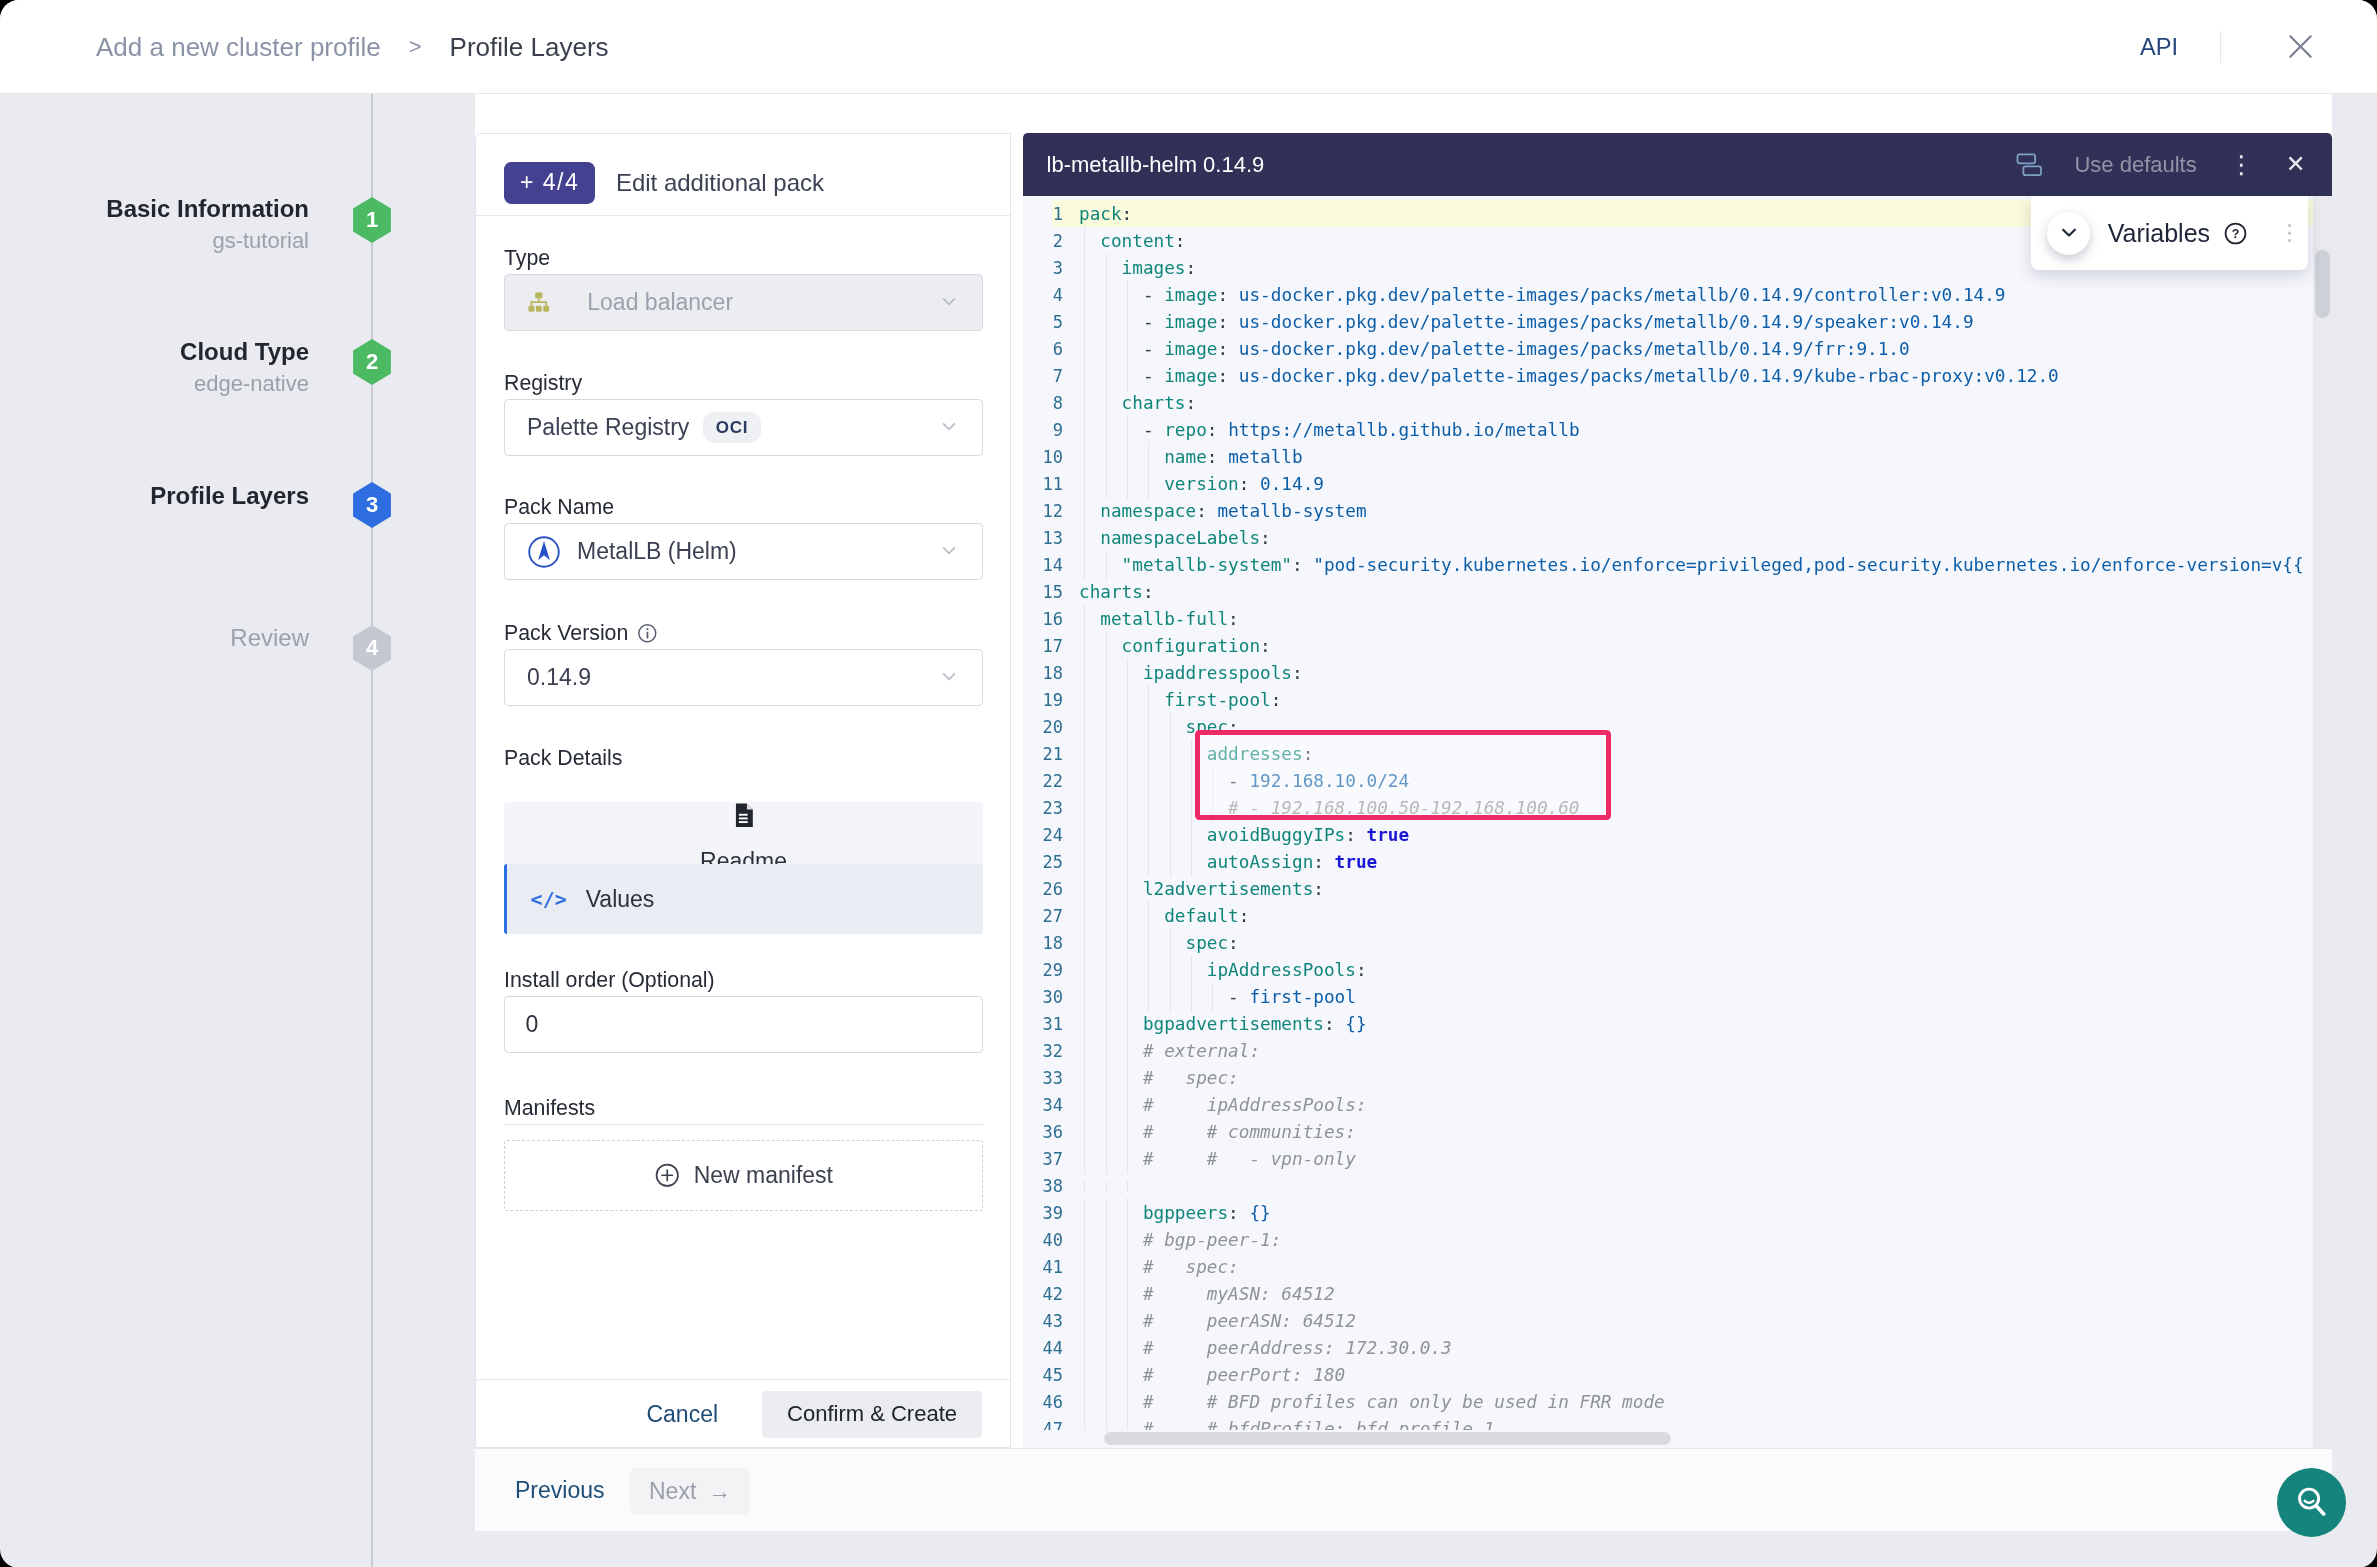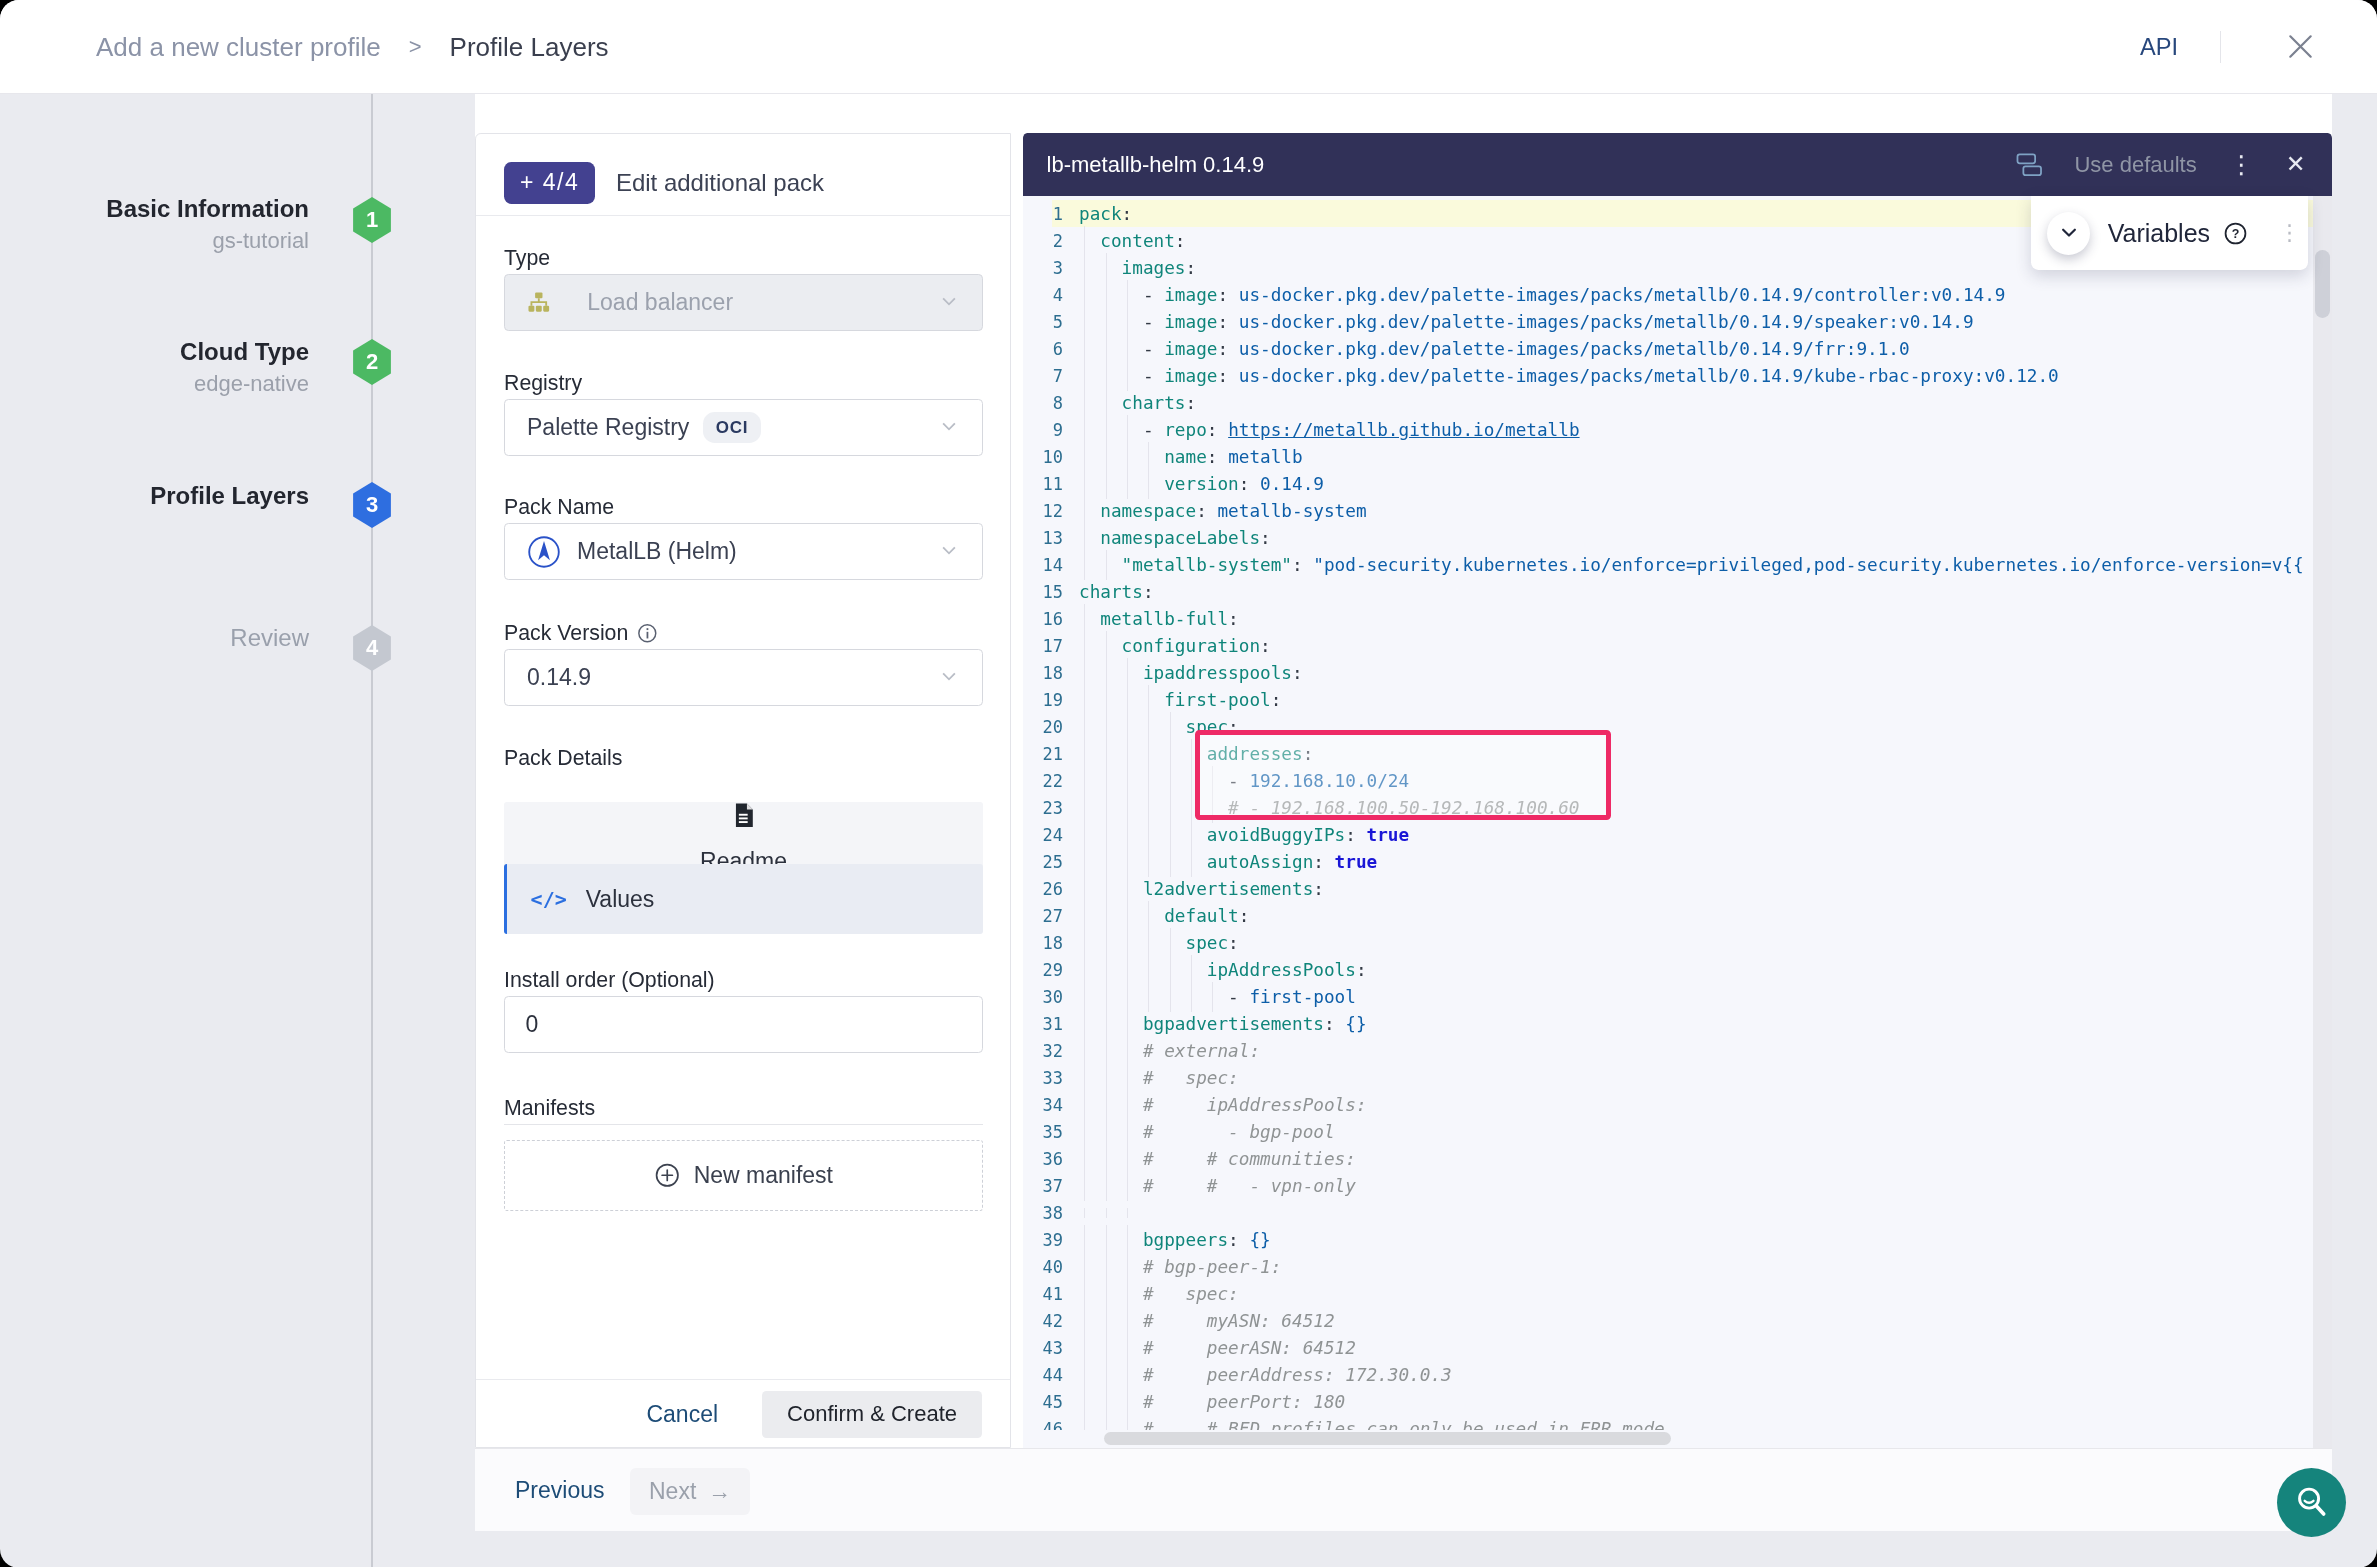--- a/index.html
+++ b/index.html
@@ -93,21 +93,21 @@
   .line{display:flex;height:27px;align-items:center;white-space:pre;}
   .line.active{background:linear-gradient(90deg,transparent 29.4px,#fafadc 29.4px);}
   .ln{flex:0 0 40px;text-align:right;color:#2d6e90;font:17px "DejaVu Sans Mono",monospace;}
   .code{margin-left:16px;position:relative;font:17.7px "DejaVu Sans Mono",monospace;color:#333a45;}
   .g{position:absolute;top:-5.2px;bottom:-5.2px;width:0.7px;background:#e4e4ec;}
   .tk{color:#0f857a;}
   .tv{color:#0d5ea8;}
   .tp{color:#333a45;}
   .tc{color:#8f9394;font-style:italic;}
   .tb{color:#1a16d6;font-weight:bold;}
-  .tlink{text-decoration:underline;cursor:pointer;margin-top:48px;}
+  .tlink{cursor:pointer;margin-top:48px;}
   #highlight-box{position:absolute;left:172px;top:534px;width:416px;height:90px;
                  border:5.2px solid #ee2a66;border-radius:4.4px;background:rgba(255,255,255,.35);z-index:3;}
 
   #variables-panel{position:absolute;left:1008px;top:63px;width:277px;height:74px;background:#fff;
                    border-radius:0 0 7.4px 7.4px;box-shadow:0 5.9px 16px rgba(40,45,80,.18);z-index:6;
                    display:flex;align-items:center;}
   #variables-chevron{margin-left:16px;width:43px;height:43px;border-radius:50%;background:#fff;
                      box-shadow:0 4.4px 10.3px rgba(40,45,80,.25);display:flex;align-items:center;
                      justify-content:center;cursor:pointer;}
   #variables-label{margin-left:17.7px;font-size:25px;font-weight:500;color:#20263a;}
@@ -334,21 +334,20 @@
         <div class="line"><span class="ln">25</span><span class="code"><i class="g" style="left:0.5ch"></i><i class="g" style="left:2.5ch"></i><i class="g" style="left:4.5ch"></i><i class="g" style="left:6.5ch"></i><i class="g" style="left:8.5ch"></i><i class="g" style="left:10.5ch"></i>            <span class="tk">autoAssign</span><span class="tp">:</span> <span class="tb">true</span></span></div>
         <div class="line"><span class="ln">26</span><span class="code"><i class="g" style="left:0.5ch"></i><i class="g" style="left:2.5ch"></i><i class="g" style="left:4.5ch"></i>      <span class="tk">l2advertisements</span><span class="tp">:</span></span></div>
         <div class="line"><span class="ln">27</span><span class="code"><i class="g" style="left:0.5ch"></i><i class="g" style="left:2.5ch"></i><i class="g" style="left:4.5ch"></i><i class="g" style="left:6.5ch"></i>        <span class="tk">default</span><span class="tp">:</span></span></div>
         <div class="line"><span class="ln">18</span><span class="code"><i class="g" style="left:0.5ch"></i><i class="g" style="left:2.5ch"></i><i class="g" style="left:4.5ch"></i><i class="g" style="left:6.5ch"></i><i class="g" style="left:8.5ch"></i>          <span class="tk">spec</span><span class="tp">:</span></span></div>
         <div class="line"><span class="ln">29</span><span class="code"><i class="g" style="left:0.5ch"></i><i class="g" style="left:2.5ch"></i><i class="g" style="left:4.5ch"></i><i class="g" style="left:6.5ch"></i><i class="g" style="left:8.5ch"></i><i class="g" style="left:10.5ch"></i>            <span class="tk">ipAddressPools</span><span class="tp">:</span></span></div>
         <div class="line"><span class="ln">30</span><span class="code"><i class="g" style="left:0.5ch"></i><i class="g" style="left:2.5ch"></i><i class="g" style="left:4.5ch"></i><i class="g" style="left:6.5ch"></i><i class="g" style="left:8.5ch"></i><i class="g" style="left:10.5ch"></i><i class="g" style="left:12.5ch"></i>              <span class="tp">- </span><span class="tv">first-pool</span></span></div>
         <div class="line"><span class="ln">31</span><span class="code"><i class="g" style="left:0.5ch"></i><i class="g" style="left:2.5ch"></i><i class="g" style="left:4.5ch"></i>      <span class="tk">bgpadvertisements</span><span class="tp">:</span> <span class="tv">{}</span></span></div>
         <div class="line"><span class="ln">32</span><span class="code"><i class="g" style="left:0.5ch"></i><i class="g" style="left:2.5ch"></i><i class="g" style="left:4.5ch"></i>      <span class="tc"># external:</span></span></div>
         <div class="line"><span class="ln">33</span><span class="code"><i class="g" style="left:0.5ch"></i><i class="g" style="left:2.5ch"></i><i class="g" style="left:4.5ch"></i>      <span class="tc">#   spec:</span></span></div>
         <div class="line"><span class="ln">34</span><span class="code"><i class="g" style="left:0.5ch"></i><i class="g" style="left:2.5ch"></i><i class="g" style="left:4.5ch"></i>      <span class="tc">#     ipAddressPools:</span></span></div>
-        <div class="line"><span class="ln">35</span><span class="code"><i class="g" style="left:0.5ch"></i><i class="g" style="left:2.5ch"></i><i class="g" style="left:4.5ch"></i>      <span class="tc">#       - bgp-pool</span></span></div>
         <div class="line"><span class="ln">36</span><span class="code"><i class="g" style="left:0.5ch"></i><i class="g" style="left:2.5ch"></i><i class="g" style="left:4.5ch"></i>      <span class="tc">#     # communities:</span></span></div>
         <div class="line"><span class="ln">37</span><span class="code"><i class="g" style="left:0.5ch"></i><i class="g" style="left:2.5ch"></i><i class="g" style="left:4.5ch"></i>      <span class="tc">#     #   - vpn-only</span></span></div>
         <div class="line"><span class="ln">38</span><span class="code"><i class="g" style="left:0.5ch"></i><i class="g" style="left:2.5ch"></i><i class="g" style="left:4.5ch"></i></span></div>
         <div class="line"><span class="ln">39</span><span class="code"><i class="g" style="left:0.5ch"></i><i class="g" style="left:2.5ch"></i><i class="g" style="left:4.5ch"></i>      <span class="tk">bgppeers</span><span class="tp">:</span> <span class="tv">{}</span></span></div>
         <div class="line"><span class="ln">40</span><span class="code"><i class="g" style="left:0.5ch"></i><i class="g" style="left:2.5ch"></i><i class="g" style="left:4.5ch"></i>      <span class="tc"># bgp-peer-1:</span></span></div>
         <div class="line"><span class="ln">41</span><span class="code"><i class="g" style="left:0.5ch"></i><i class="g" style="left:2.5ch"></i><i class="g" style="left:4.5ch"></i>      <span class="tc">#   spec:</span></span></div>
         <div class="line"><span class="ln">42</span><span class="code"><i class="g" style="left:0.5ch"></i><i class="g" style="left:2.5ch"></i><i class="g" style="left:4.5ch"></i>      <span class="tc">#     myASN: 64512</span></span></div>
         <div class="line"><span class="ln">43</span><span class="code"><i class="g" style="left:0.5ch"></i><i class="g" style="left:2.5ch"></i><i class="g" style="left:4.5ch"></i>      <span class="tc">#     peerASN: 64512</span></span></div>
         <div class="line"><span class="ln">44</span><span class="code"><i class="g" style="left:0.5ch"></i><i class="g" style="left:2.5ch"></i><i class="g" style="left:4.5ch"></i>      <span class="tc">#     peerAddress: 172.30.0.3</span></span></div>
         <div class="line"><span class="ln">45</span><span class="code"><i class="g" style="left:0.5ch"></i><i class="g" style="left:2.5ch"></i><i class="g" style="left:4.5ch"></i>      <span class="tc">#     peerPort: 180</span></span></div>

